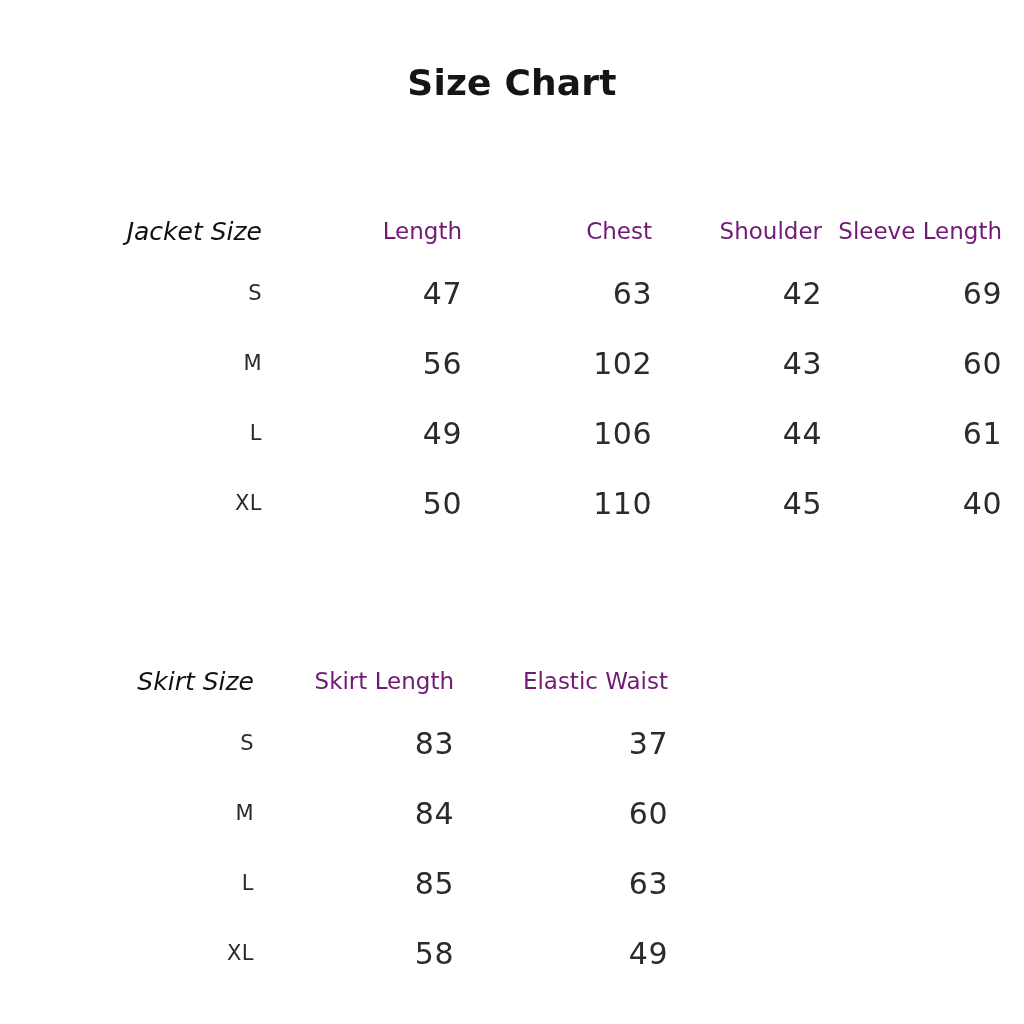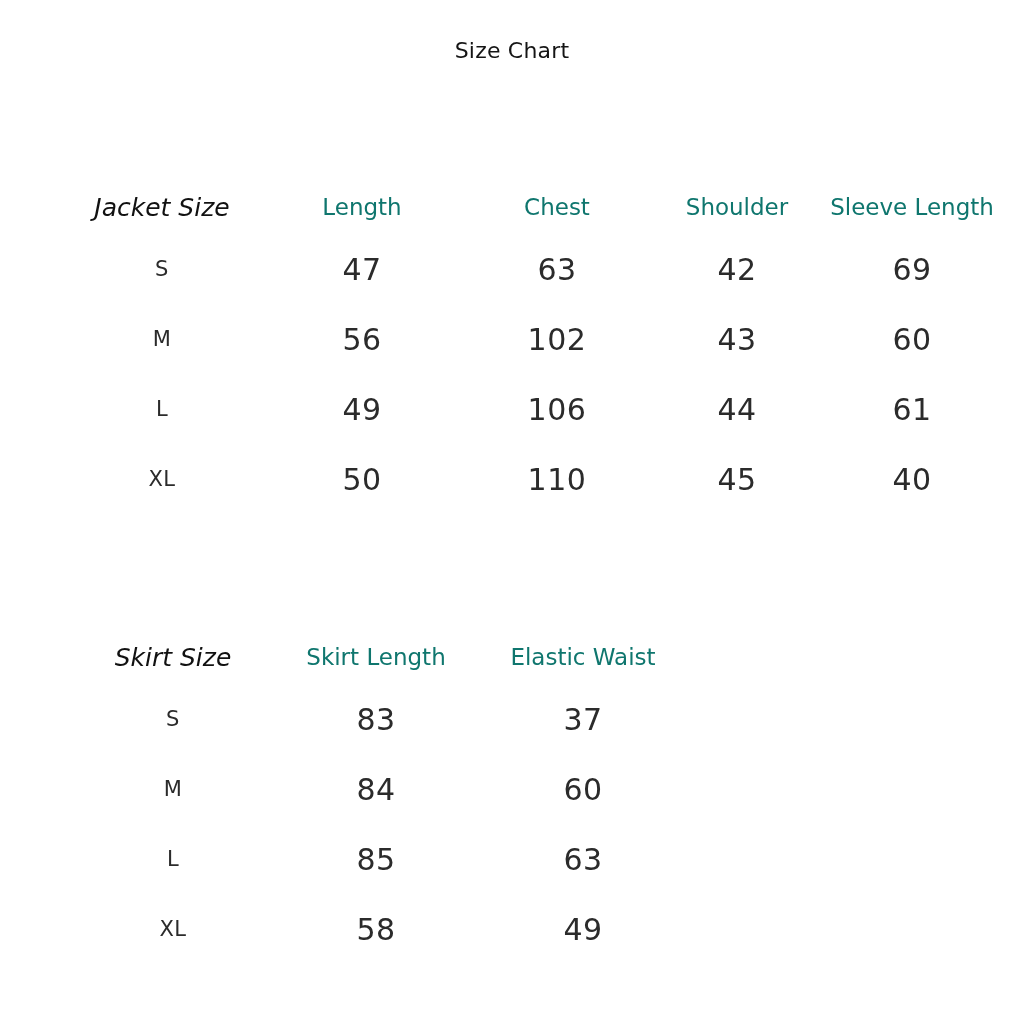--- a/index.html
+++ b/index.html
@@ -15,35 +15,36 @@
     overflow: hidden;
   }
   .page {
     position: relative;
     width: 1024px;
     height: 1024px;
     box-sizing: border-box;
   }
   .chart-title {
     text-align: center;
-    font-size: 22px;
-    font-weight: normal;
+    font-size: 36px;
+    font-weight: bold;
     color: #151515;
-    margin-top: 38px;
+    margin-top: 62px;
     letter-spacing: 0.2px;
   }
 
   table.size-table {
     border-collapse: collapse;
     table-layout: fixed;
   }
   table.size-table td,
   table.size-table th {
     padding: 0;
     border: none;
+    text-align: right;
   }
 
   
   .jacket-wrap {
     position: absolute;
     top: 142px;
     left: 62px;
     width: 940px;
   }
   .jacket-wrap table {
@@ -52,34 +53,34 @@
   .jacket-wrap col.c0 { width: 200px; }
   .jacket-wrap col.c1 { width: 200px; }
   .jacket-wrap col.c2 { width: 190px; }
   .jacket-wrap col.c3 { width: 170px; }
   .jacket-wrap col.c4 { width: 180px; }
 
   
   .skirt-wrap {
     position: absolute;
     top: 592px;
-    left: 70px;
+    left: 48px;
     width: 620px;
   }
   .skirt-wrap table {
     width: 620px;
   }
   .skirt-wrap col.s0 { width: 206px; }
   .skirt-wrap col.s1 { width: 200px; }
   .skirt-wrap col.s2 { width: 214px; }
 
   .hdr-cell {
     font-size: 23px;
     text-align: center;
-    color: #0f766e;
+    color: #701a75;
     height: 54px;
     vertical-align: middle;
     font-weight: normal;
   }
   .hdr-cell.first {
     font-style: italic;
     font-size: 25px;
     color: #111111;
   }
   .data-cell {

